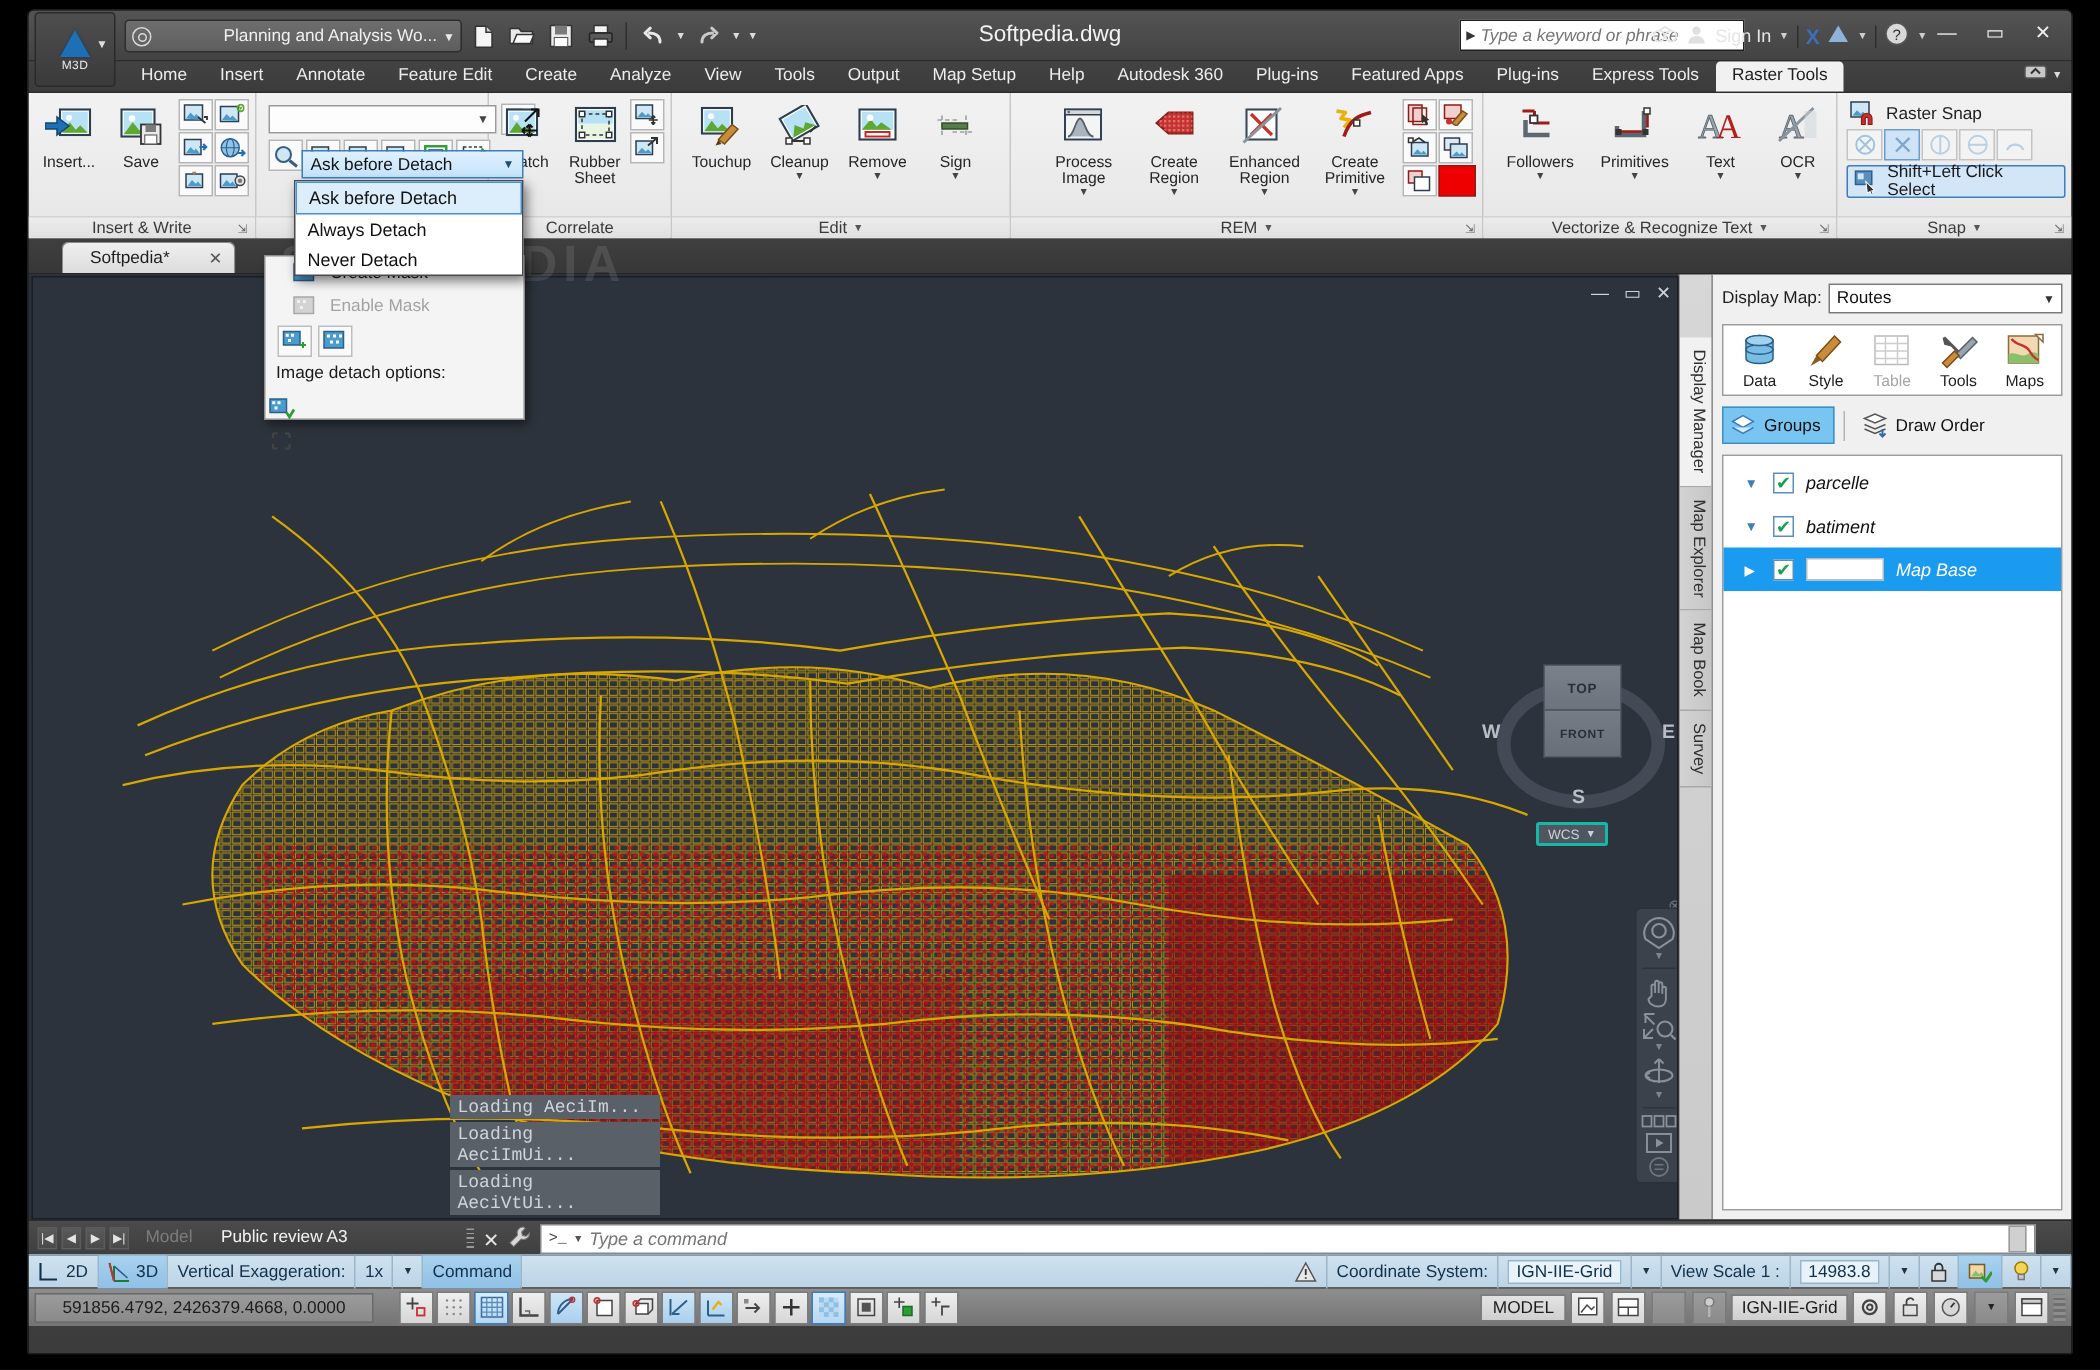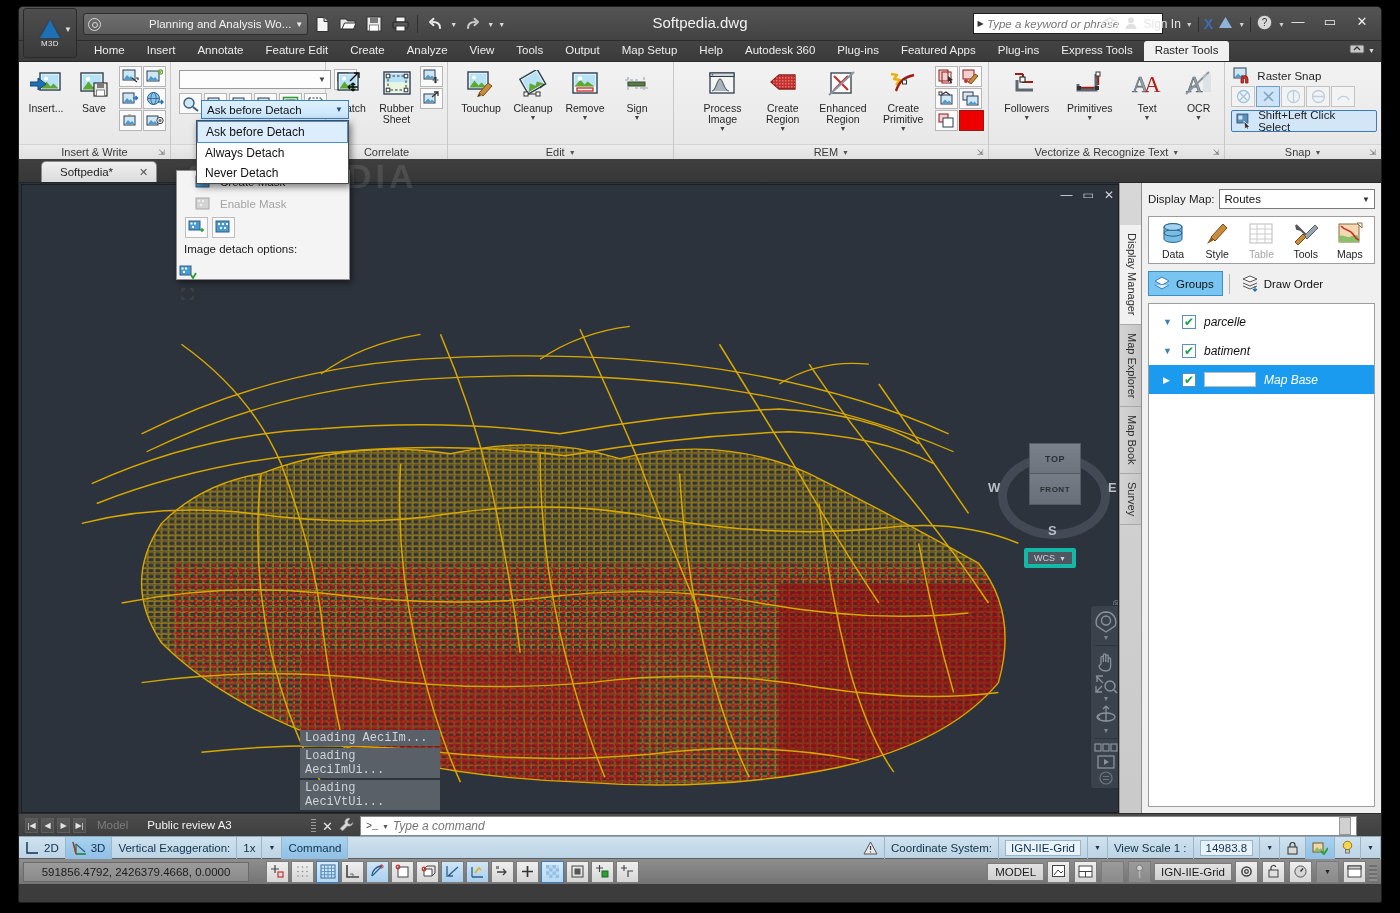--- a/index.html
+++ b/index.html
@@ -216,21 +216,21 @@
     font-size: 9px; font-weight: bold; color: #2a2f36; letter-spacing: .5px;
   }
   .vc-front {
     height: 31px; background: linear-gradient(#767c86,#696f79); border: 1px solid #555b64; border-top: 0;
     display: flex; align-items: center; justify-content: center;
     font-size: 8px; font-weight: bold; color: #2a2f36; letter-spacing: .5px;
   }
   .vc-lbl { position: absolute; font-size: 13px; font-weight: bold; color: #b9bec6; }
   .vc-wcs {
     position: absolute; left: 40px; top: 113px; display: flex; align-items: center; gap: 4px;
-    padding: 1px 6px; background: #50565f; border: 4px solid #14b8a6; border-radius: 2px;
+    padding: 1px 6px; background: #50565f; border: 2px solid #14b8a6; border-radius: 2px;
     font-size: 9px; color: #ccd1d8;
   }
 
   .navbar {
     position: absolute; left: 1068px; top: 420px; width: 32px;
     background: #3b424c; border: 1px solid #2b313a; border-radius: 4px;
     display: flex; flex-direction: column; align-items: center; padding: 5px 0 3px 0; gap: 2px;
   }
   .navbar .ni { color: #8a919b; display: flex; align-items: center; justify-content: center; }
   .navbar .ncar { font-size: 7px; color: #7d848e; line-height: 6px; }

